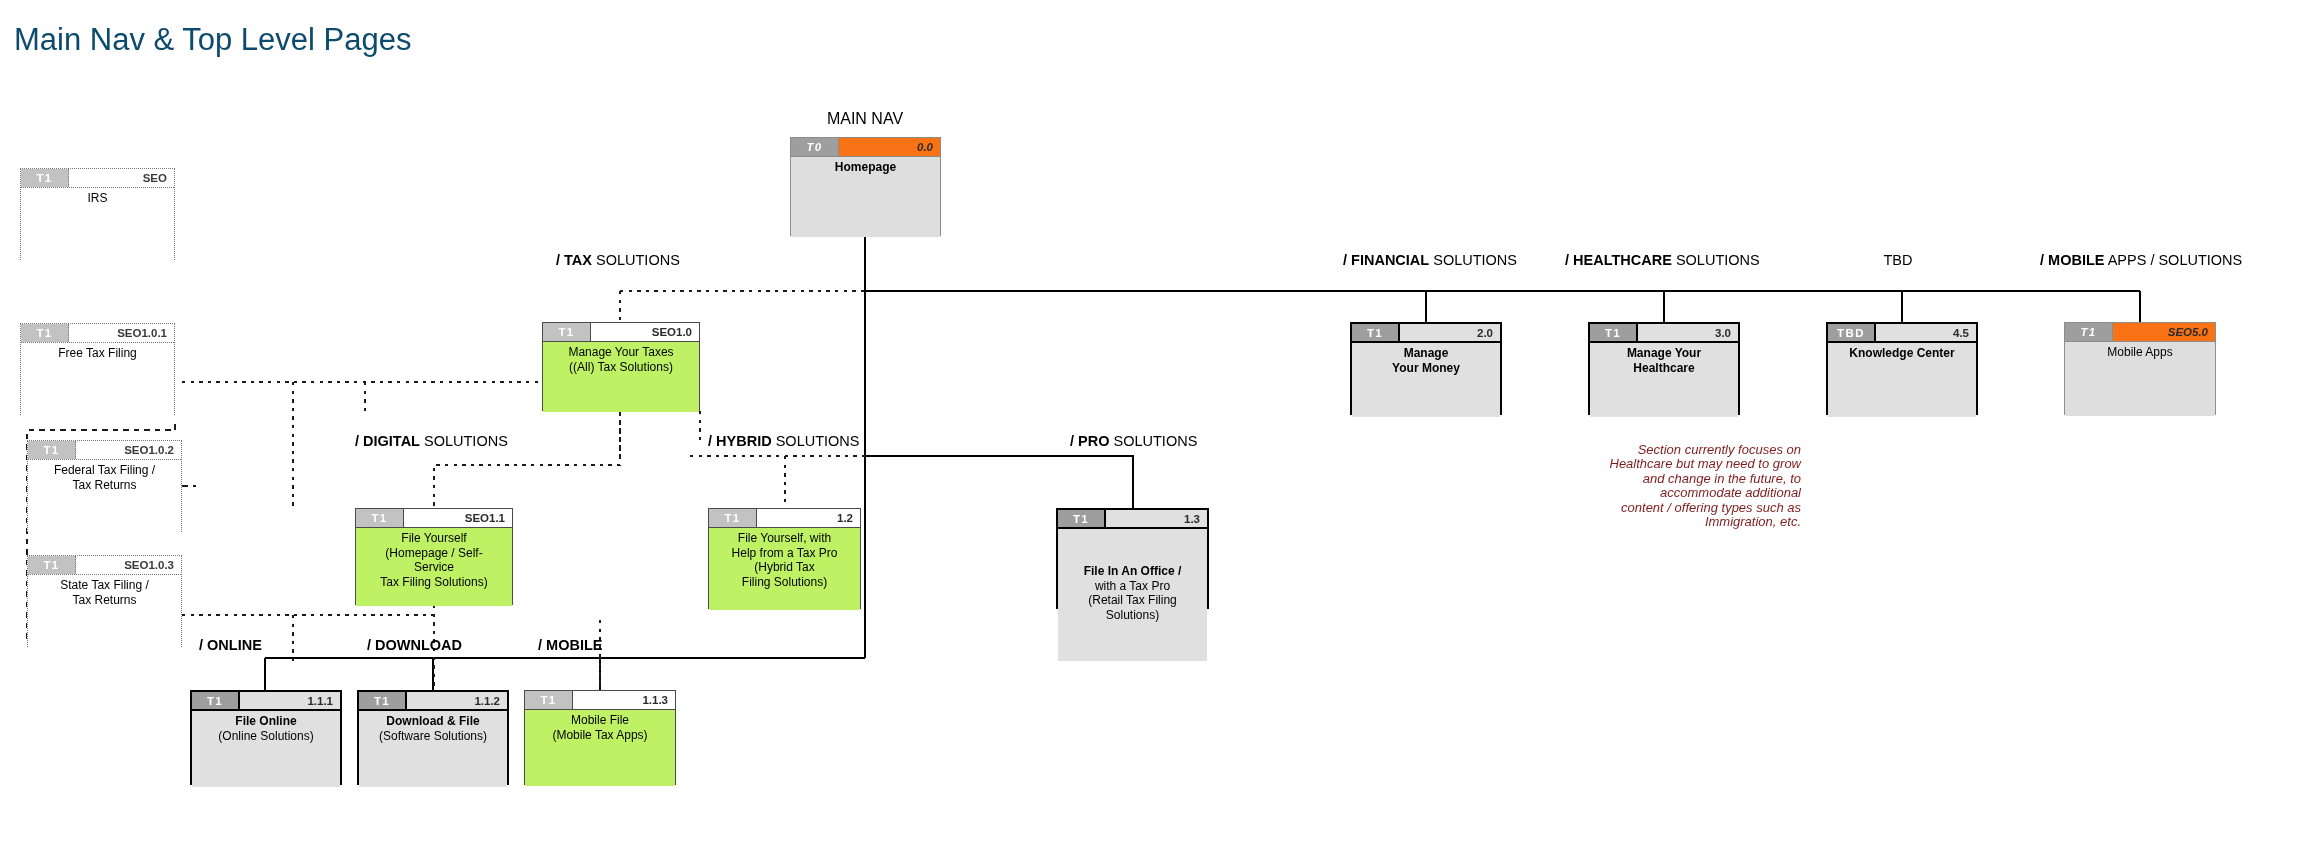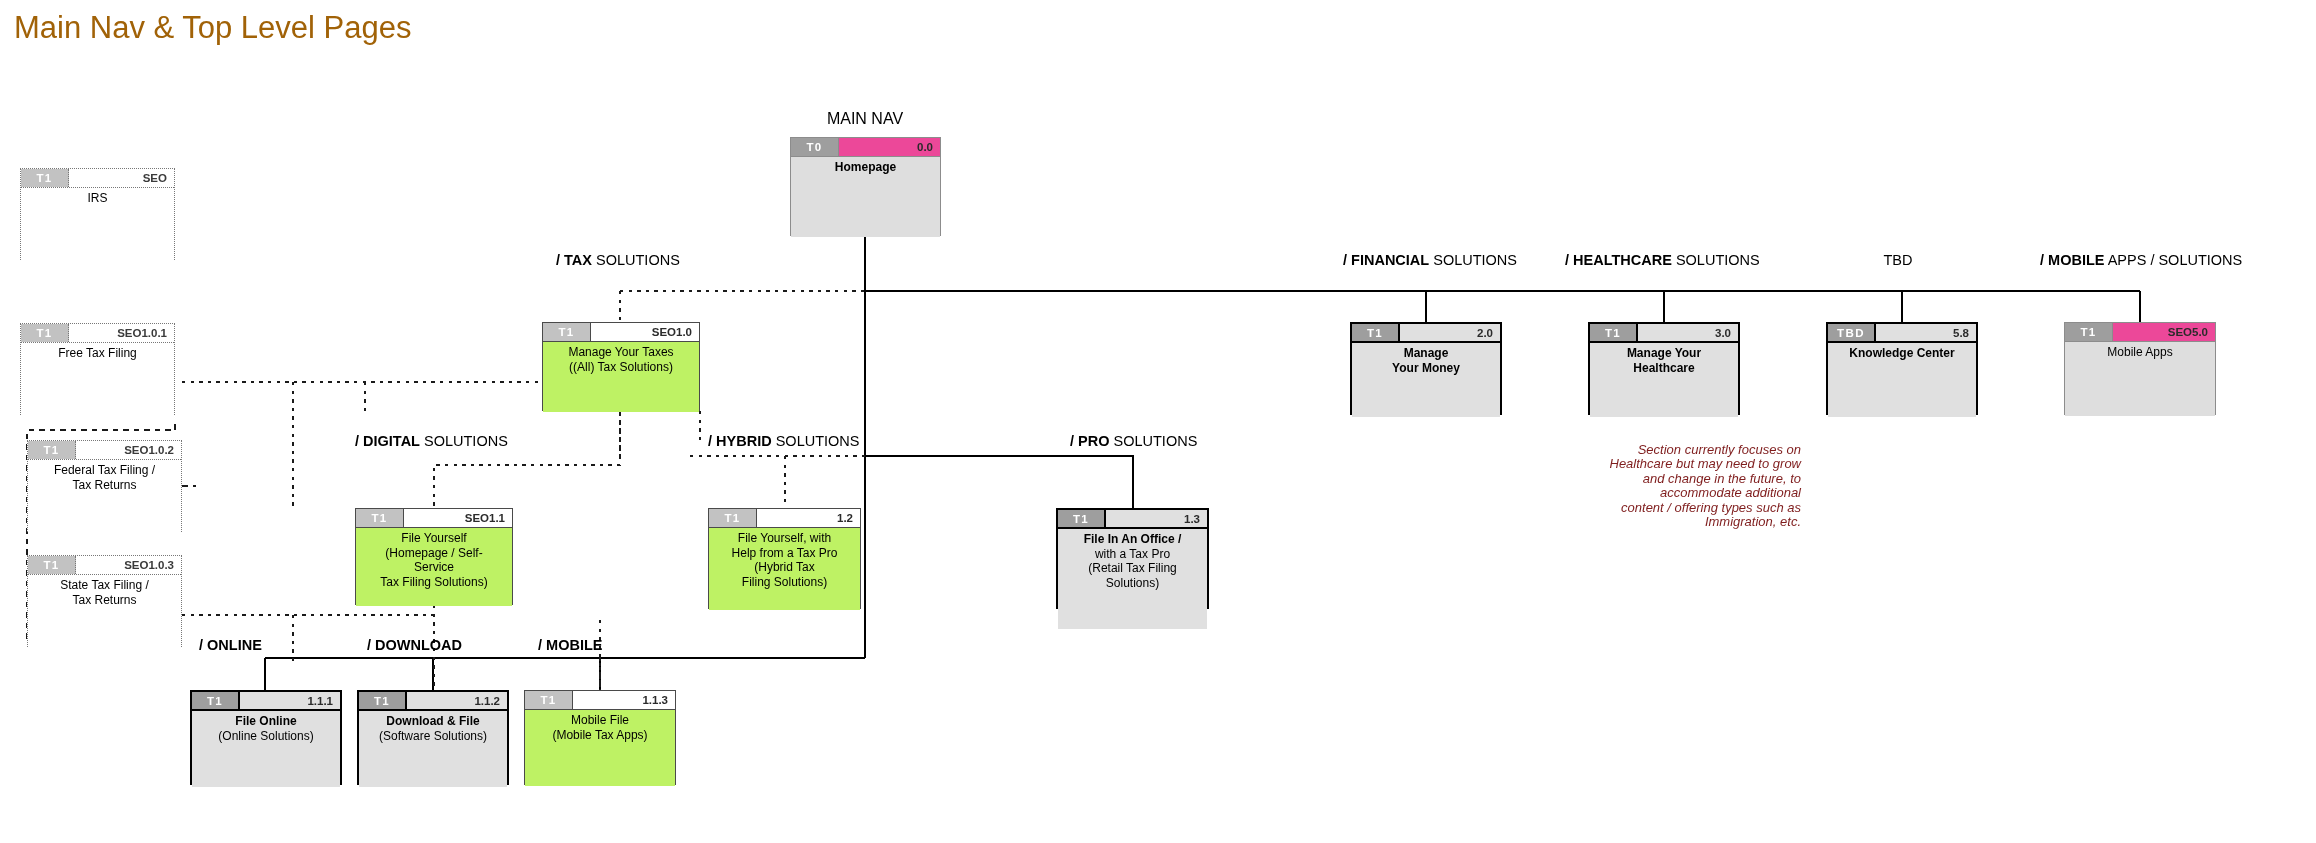--- a/index.html
+++ b/index.html
@@ -7,22 +7,22 @@
     width:2316px;height:843px;
     background:#ffffff;
     font-family:"Liberation Sans","DejaVu Sans",sans-serif;
     position:relative;overflow:hidden;
     -webkit-font-smoothing:antialiased;
   }
   #canvas{position:absolute;left:0;top:0;width:2316px;height:843px;}
   #lines{position:absolute;left:0;top:0;width:2316px;height:843px;pointer-events:none;}
 
   .page-title{
-    position:absolute;left:14px;top:10px;
-    font-size:31px;color:#a16207;font-weight:400;letter-spacing:0px;
+    position:absolute;left:14px;top:22px;
+    font-size:31px;color:#0c4a6e;font-weight:400;letter-spacing:0px;
     white-space:nowrap;
   }
 
   
   .caption{
     position:absolute;font-size:14.5px;color:#000;white-space:nowrap;
     font-weight:400;
     text-align:center;
   }
   .caption b{font-weight:bold;}
@@ -64,21 +64,21 @@
   .node.heavy .body{background:#e0e0e0;}
 
   
   .node.plain{border:1.4px solid #4a4a4a;background:#ffffff;}
   .node.plain .hdr{background:#ffffff;border-bottom:1.4px solid #4a4a4a;}
   .node.plain .tag{background:#c2c2c2;border-right:1.4px solid #4a4a4a;}
   .node.plain .body{background:#bef264;}
 
   
   .node.soft{border:1.6px solid #8c8c8c;background:#dedede;}
-  .node.soft .hdr{background:#ec4899;border-bottom:1.6px solid #8c8c8c;}
+  .node.soft .hdr{background:#f97316;border-bottom:1.6px solid #8c8c8c;font-style:italic;}
   .node.soft .tag{background:#9e9e9e;border-right:1.6px solid #8c8c8c;}
   .node.soft .body{background:#dedede;}
 
   
   .node.dotted{border:1.6px dotted #777;background:#ffffff;}
   .node.dotted .hdr{background:#ffffff;border-bottom:1.6px dotted #777;}
   .node.dotted .tag{background:#c2c2c2;border-right:1.6px dotted #777;}
   .node.dotted .num{color:#3a3a3a;padding-left:23px;}
   .node.dotted .body{background:#ffffff;}
 
@@ -265,21 +265,21 @@
             <span class="l">(Hybrid Tax</span>
             <span class="l">Filing Solutions)</span>
           </div>
         </div>
       </div>
       <div class="node heavy" style="left: 1056px; top: 508px; width: 153px; height: 101px;">
         <div class="hdr">
           <div class="tag">T1</div>
           <div class="num">1.3</div>
         </div>
-        <div class="body" style="height: 100px;">
+        <div class="body" style="height: 100px; margin-top: 32px;">
           <div>
             <span class="l b">File In An Office /</span>
             <span class="l">with a Tax Pro</span>
             <span class="l">(Retail Tax Filing</span>
             <span class="l">Solutions)</span>
           </div>
         </div>
       </div>
       <div class="node heavy" style="left: 1350px; top: 322px; width: 152px; height: 93px;">
         <div class="hdr">
@@ -301,21 +301,21 @@
         <div class="body" style="height: 74px;">
           <div>
             <span class="l b">Manage Your</span>
             <span class="l b">Healthcare</span>
           </div>
         </div>
       </div>
       <div class="node heavy" style="left: 1826px; top: 322px; width: 152px; height: 93px;">
         <div class="hdr">
           <div class="tag">TBD</div>
-          <div class="num">5.8</div>
+          <div class="num">4.5</div>
         </div>
         <div class="body" style="height: 74px;">
           <div>
             <span class="l b">Knowledge Center</span>
           </div>
         </div>
       </div>
       <div class="node soft" style="left: 2064px; top: 322px; width: 152px; height: 93px;">
         <div class="hdr">
           <div class="tag">T1</div>

